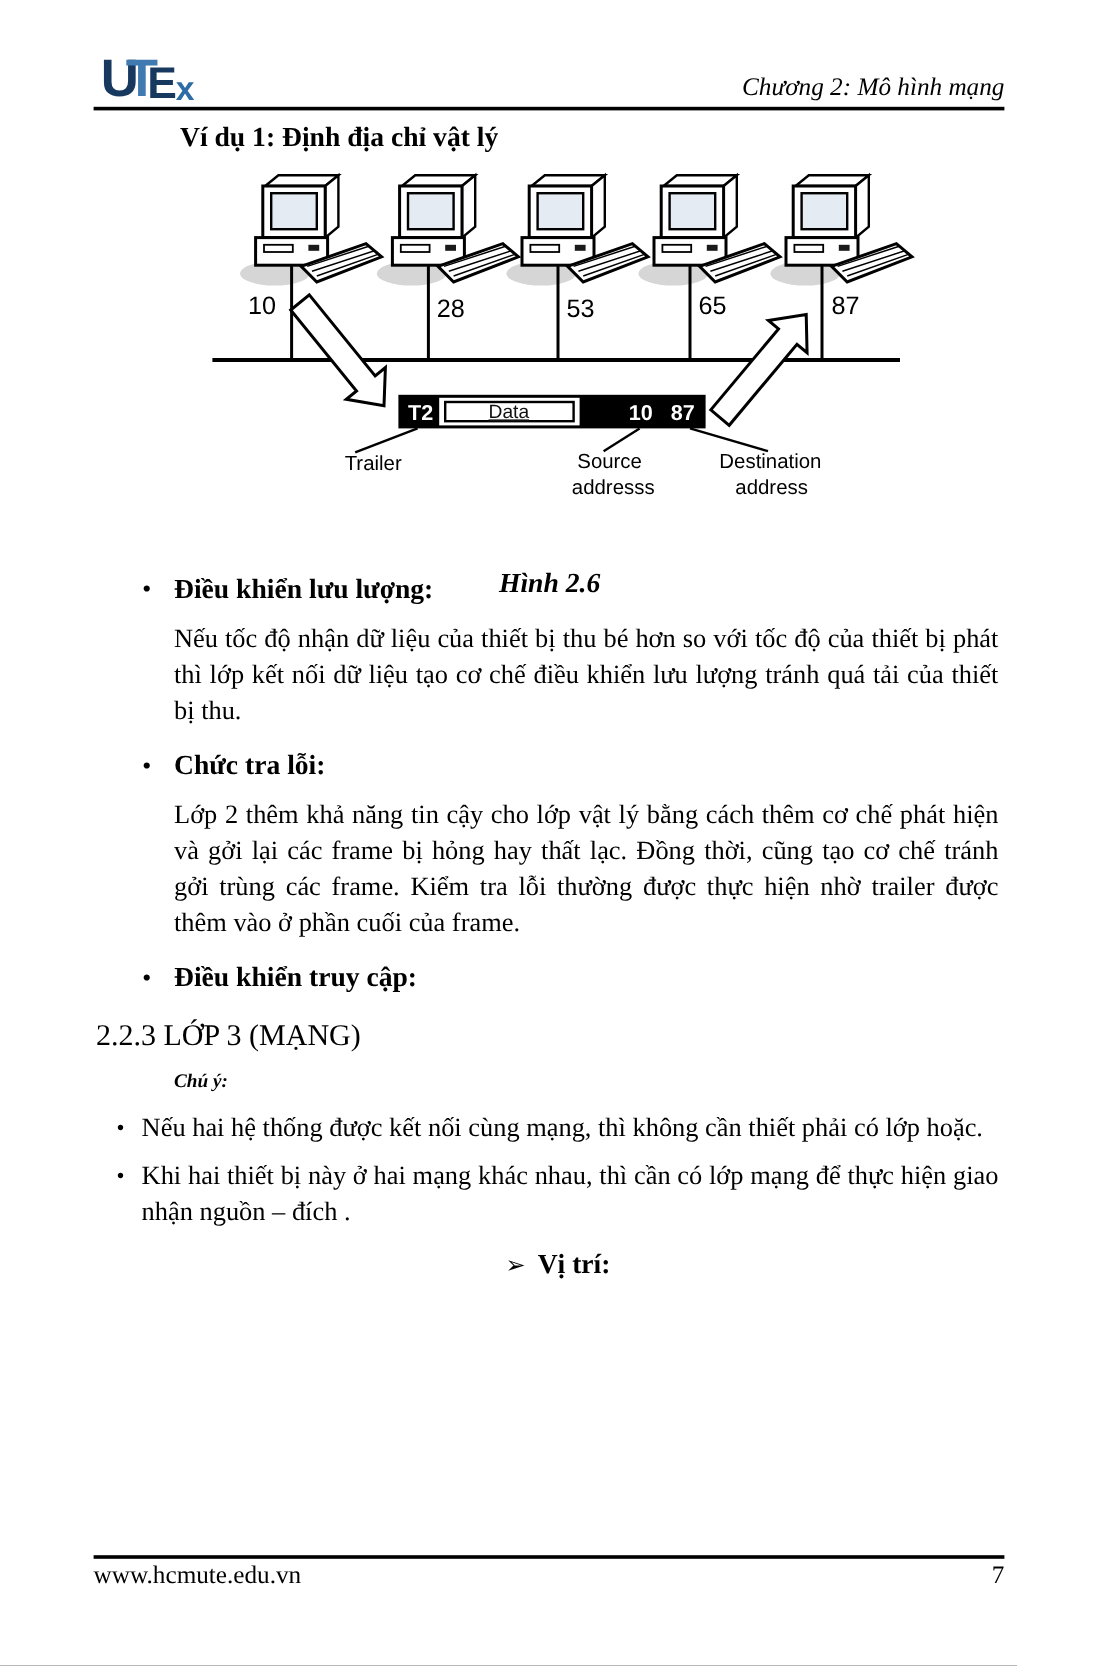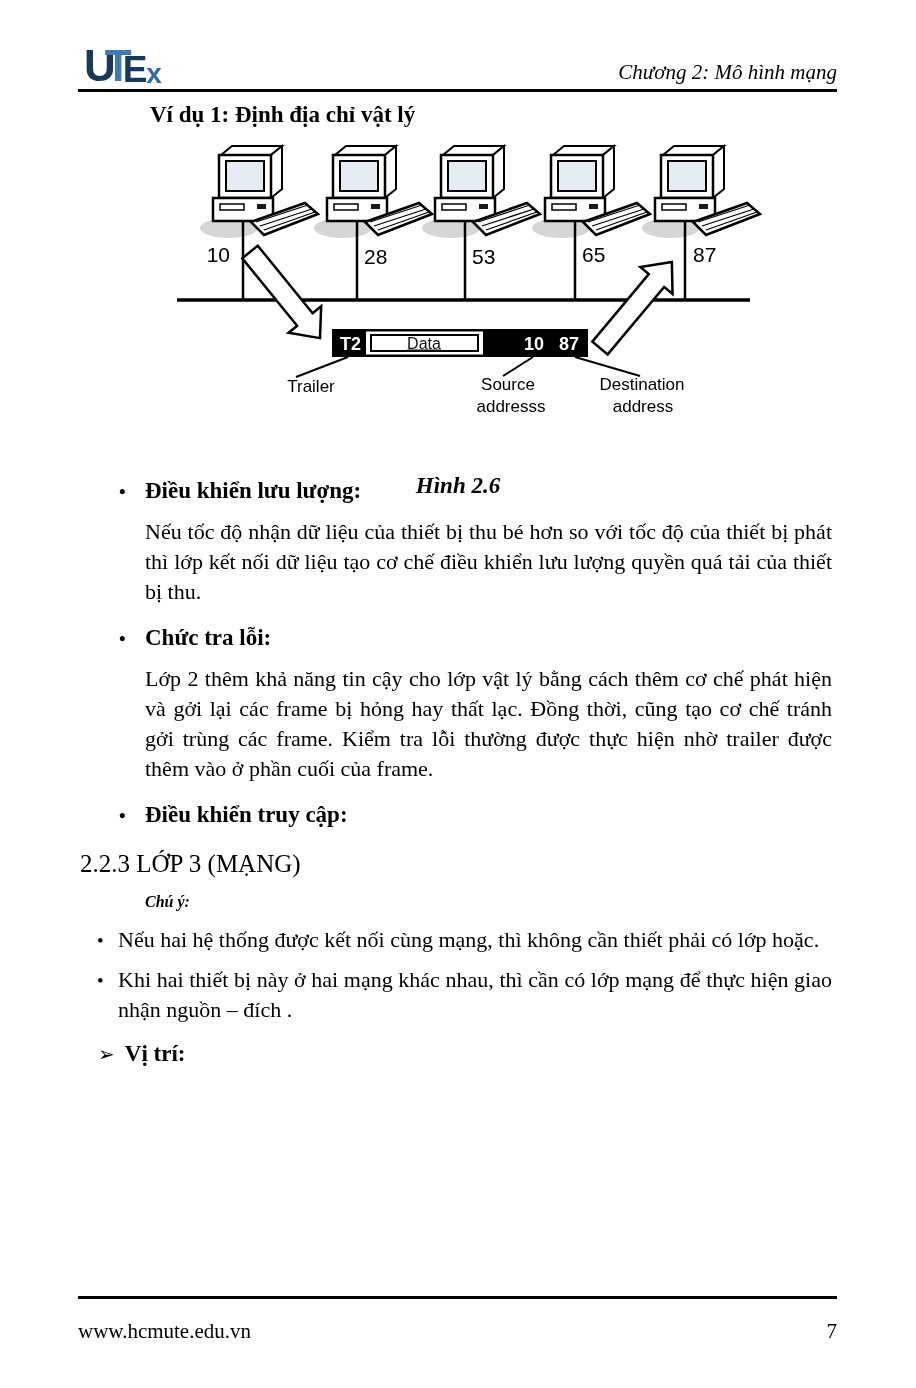--- a/index.html
+++ b/index.html
@@ -38,25 +38,25 @@
   .func-para { margin:10px 84px 0 78px; text-indent:20px; font-weight:bold; font-size:22px;
                line-height:30px; text-align:justify; }
   .arrow-marker { font-family:"DejaVu Sans", sans-serif; font-weight:normal; font-size:20px;
                   padding-right:9px; }
   .note-label { margin:8px 84px 0 145px; font-weight:bold; font-style:italic; font-size:16px;
                 line-height:30px; }
   .note { position:relative; margin:8px 84px 0 118px; font-size:22px; line-height:30px;
           text-align:justify; }
   .note .dot { left:-21px; }
   .note + .note { margin-top:10px; }
-  .vitri { margin:14px 84px 0 98px; font-weight:bold; font-size:23px; line-height:30px; }
+  .vitri { margin:14px 84px 0 98px; font-weight:bold; font-size:23px; line-height:30px;text-align:center; }
   .vitri .arrow-marker { padding-right:10px; }
   
   .footer { position:absolute; left:78px; top:1296px; width:759px; border-top:3px solid #000; }
-  .footer-inner { display:flex; justify-content:space-between; padding-top:20px; font-size:21px; }
+  .footer-inner { display:flex; justify-content:space-between; padding-top:1px; font-size:21px; }
 </style>
 </head>
 <body>
 
 <div class="page">
 
   <div class="header">
     <div class="logo">
       <span class="l-u">U</span>
       <span class="l-t">T</span>
@@ -134,21 +134,21 @@
   </svg>
 
   <div class="figure-caption">Hình 2.6</div>
 
   <div class="content">
 
     <div class="b-head">
       <span class="dot">•</span>
       <span>Điều khiển lưu lượng:</span>
     </div>
-    <p class="para">Nếu tốc độ nhận dữ liệu của thiết bị thu bé hơn so với tốc độ của thiết bị phát thì lớp kết nối dữ liệu tạo cơ chế điều khiển lưu lượng quyền quá tải của thiết bị thu.</p>
+    <p class="para">Nếu tốc độ nhận dữ liệu của thiết bị thu bé hơn so với tốc độ của thiết bị phát thì lớp kết nối dữ liệu tạo cơ chế điều khiển lưu lượng tránh quá tải của thiết bị thu.</p>
 
     <div class="b-head mt">
       <span class="dot">•</span>
       <span>Chức tra lỗi:</span>
     </div>
     <p class="para">Lớp 2 thêm khả năng tin cậy cho lớp vật lý bằng cách thêm cơ chế phát hiện và gởi lại các frame bị hỏng hay thất lạc. Đồng thời, cũng tạo cơ chế tránh gởi trùng các frame. Kiểm tra lỗi thường được thực hiện nhờ trailer được thêm vào ở phần cuối của frame.</p>
 
     <div class="b-head mt">
       <span class="dot">•</span>
       <span>Điều khiển truy cập:</span>

